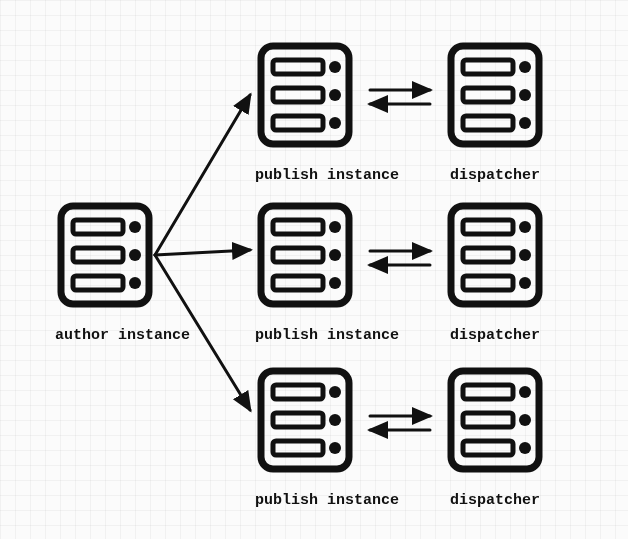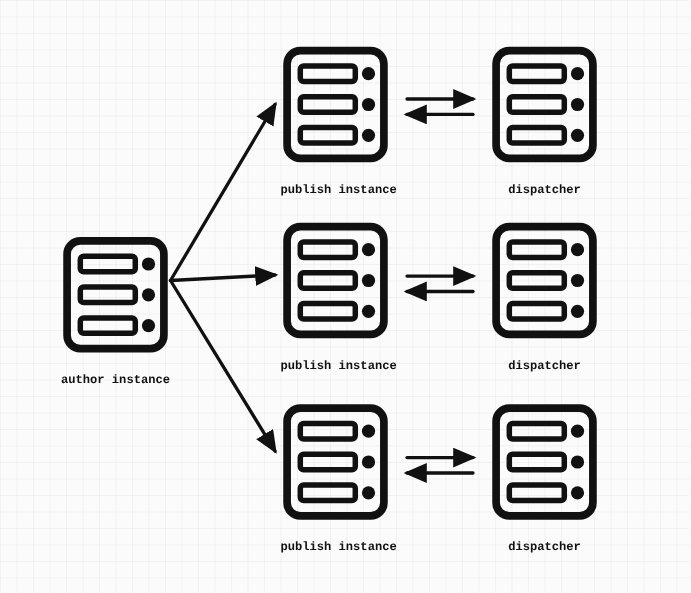--- a/index.html
+++ b/index.html
@@ -20,21 +20,21 @@
       linear-gradient(to right, rgba(0,0,0,0.04) 1px, transparent 1px),
       linear-gradient(to bottom, rgba(0,0,0,0.04) 1px, transparent 1px);
     background-size: 15px 15px;
   }
   .node {
     position: absolute;
     width: 100px;
     text-align: center;
   }
   .label {
-    font-size: 11px;
+    font-size: 15px;
     color: #111;
     margin-top: 12px;
     white-space: nowrap;
   }
   svg.overlay {
     position: absolute;
     left: 0;
     top: 0;
     width: 628px;
     height: 539px;
@@ -64,21 +64,21 @@
     <g>
       <line x1="370" y1="251" x2="430" y2="251" stroke="#111" stroke-width="3" stroke-linecap="round" marker-end="url(#arrowhead)"></line>
       <line x1="430" y1="265" x2="370" y2="265" stroke="#111" stroke-width="3" stroke-linecap="round" marker-end="url(#arrowhead)"></line>
     </g>
     <g>
       <line x1="370" y1="416" x2="430" y2="416" stroke="#111" stroke-width="3" stroke-linecap="round" marker-end="url(#arrowhead)"></line>
       <line x1="430" y1="430" x2="370" y2="430" stroke="#111" stroke-width="3" stroke-linecap="round" marker-end="url(#arrowhead)"></line>
     </g>
   </svg>
 
-  <div class="node" style="left:55px; top:213px;">
+  <div class="node" style="left:55px; top:200px;">
     <svg viewBox="0 0 100 110" width="100" height="110">
       <rect x="6" y="6" width="88" height="98" rx="12" ry="12" fill="none" stroke="#111" stroke-width="7"></rect>
       <rect x="18" y="20" width="50" height="14" rx="3" fill="none" stroke="#111" stroke-width="5"></rect>
       <circle cx="80" cy="27" r="6" fill="#111"></circle>
       <rect x="18" y="48" width="50" height="14" rx="3" fill="none" stroke="#111" stroke-width="5"></rect>
       <circle cx="80" cy="55" r="6" fill="#111"></circle>
       <rect x="18" y="76" width="50" height="14" rx="3" fill="none" stroke="#111" stroke-width="5"></rect>
       <circle cx="80" cy="83" r="6" fill="#111"></circle>
     </svg>
     <div class="label">author instance</div>

